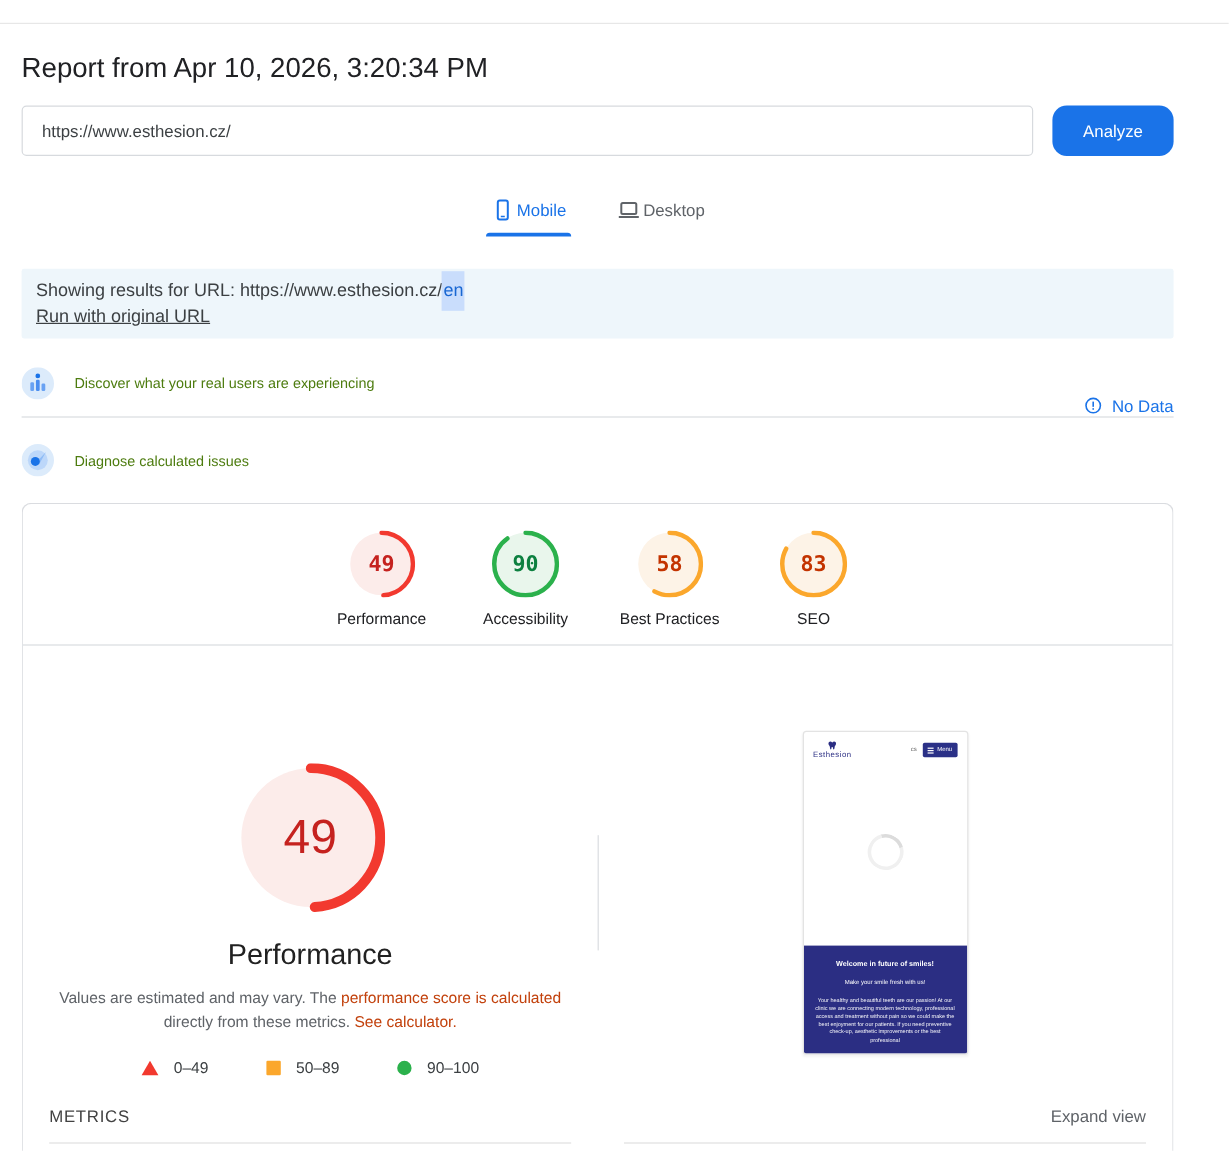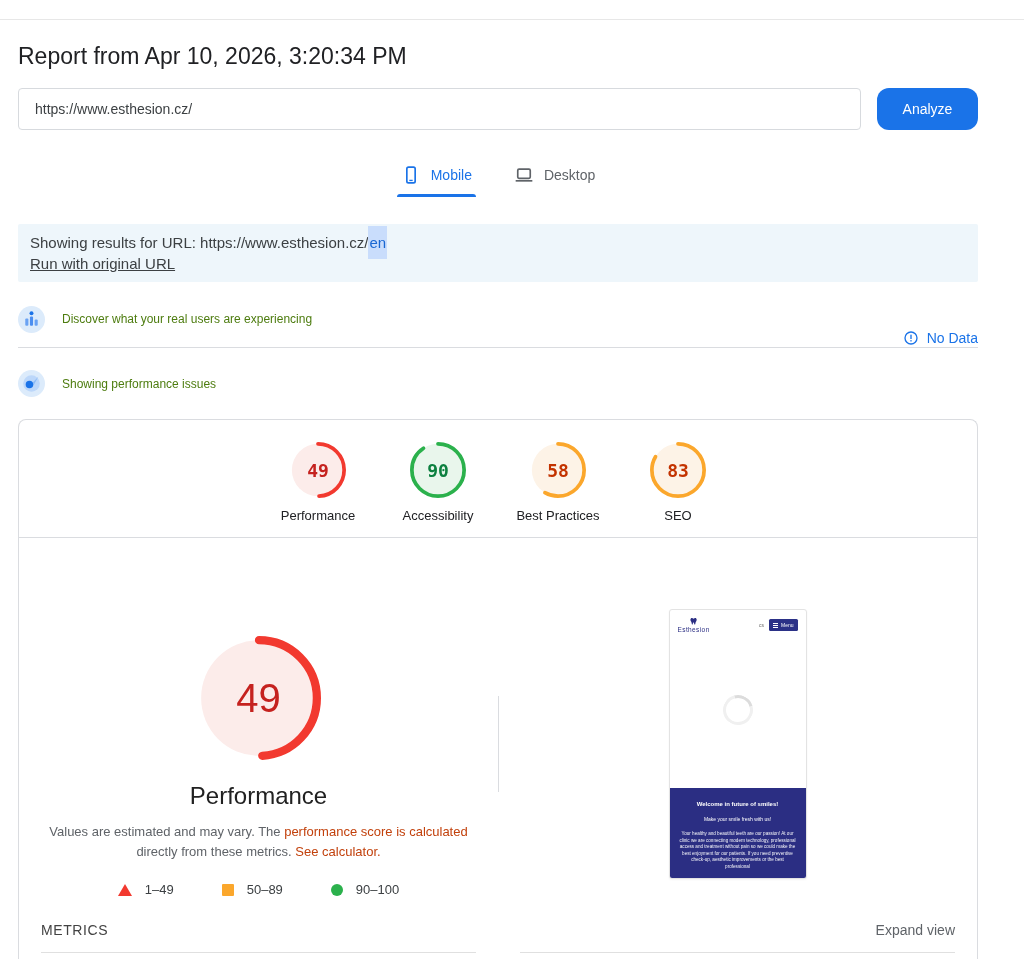--- a/index.html
+++ b/index.html
@@ -11,21 +11,21 @@
   h1.report-title { margin-top:21px; font-size:23px; font-weight:400; color:#202124; line-height:30px; }
 
   .url-row { display:flex; margin-top:17px; gap:16px; }
   .url-input { flex:1; height:42px; border:1px solid #d7dade; border-radius:4px;
     padding:0 16px; font-size:14px; color:#3c4043; font-family:"Liberation Sans",sans-serif; outline:none; }
   .analyze-btn { width:101px; height:42px; background:#1a73e8; color:#fff; border:none;
     border-radius:12px; font-size:14px; font-weight:500; font-family:"Liberation Sans",sans-serif; cursor:pointer; }
 
   .tabs { display:flex; justify-content:center; gap:34px; margin-top:29px; }
   .tab { display:flex; flex-direction:column; align-items:center; cursor:pointer; }
-  .tab-inner { display:flex; align-items:center; gap:10px; padding:6px 4px 9px; font-size:14px; font-weight:500; }
+  .tab-inner { display:flex; align-items:center; gap:2px; padding:6px 4px 9px; font-size:14px; font-weight:500; }
   .tab.active .tab-inner { color:#1a73e8; }
   .tab.inactive .tab-inner { color:#5f6368; }
   .tab-underline { height:3px; width:100%; border-radius:3px 3px 0 0; background:transparent; }
   .tab.active .tab-underline { background:#1a73e8; }
 
   .banner { margin-top:27px; background:#eef6fb; border-radius:2px; padding:8px 12px;
     font-size:15px; line-height:21px; color:#3c4043; }
   .banner .hl { background:#c9ddfc; color:#1967d2; padding:8px 1px; }
   .banner-link { color:#3c4043; text-decoration:underline; cursor:pointer; display:inline-block; }
 
@@ -172,21 +172,21 @@
 
   <div class="diagnose-row">
     <span class="section-icon">
       <svg class="icon-svg" width="27" height="27" viewBox="0 0 26 26">
         <circle cx="13" cy="13" r="13" fill="#dcebfb"></circle>
         <circle cx="13" cy="13" r="8" fill="#bcd7fa"></circle>
         <path d="M11.5 15 L19.5 6.5 L14 16.5 Z" fill="#8fbcf6"></path>
         <circle cx="11" cy="14" r="3.6" fill="#1a73e8"></circle>
       </svg>
     </span>
-    <span class="section-title">Showing performance issues</span>
+    <span class="section-title">Diagnose calculated issues</span>
   </div>
 
   <div class="card">
 
     <div class="score-row">
 
       <div class="score-item">
         <div class="gauge gauge-sm fail">
           <svg viewBox="0 0 120 120">
               <circle class="g-bg" cx="60" cy="60" r="56"></circle>
@@ -240,21 +240,21 @@
               <circle class="g-bg" cx="60" cy="60" r="56"></circle>
               <circle class="g-arc" cx="60" cy="60" r="56" stroke-dasharray="172.41060482900784 351.85837720205683"></circle>
             </svg>
           <span class="g-num">49</span>
         </div>
         <div class="perf-title">Performance</div>
         <div class="perf-desc"><span>Values are estimated and may vary. The </span><a>performance score is calculated</a><span> directly from these metrics. </span><a>See calculator.</a></div>
         <div class="legend">
           <div class="legend-item">
             <span class="m-tri"></span>
-            <span>1–49</span>
+            <span>0–49</span>
           </div>
           <div class="legend-item">
             <span class="m-sq"></span>
             <span>50–89</span>
           </div>
           <div class="legend-item">
             <span class="m-cir"></span>
             <span>90–100</span>
           </div>
         </div>

